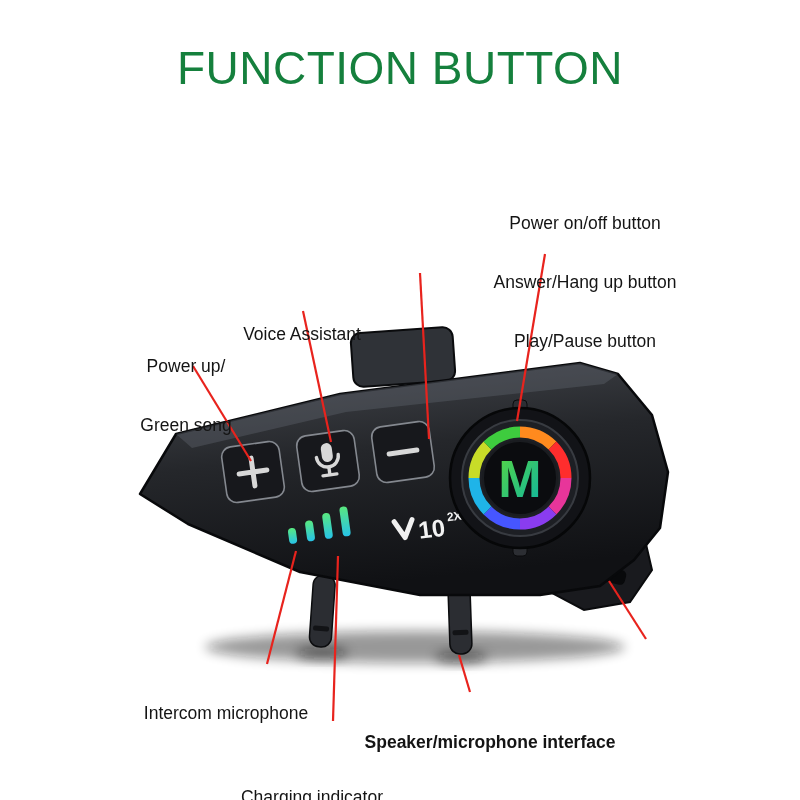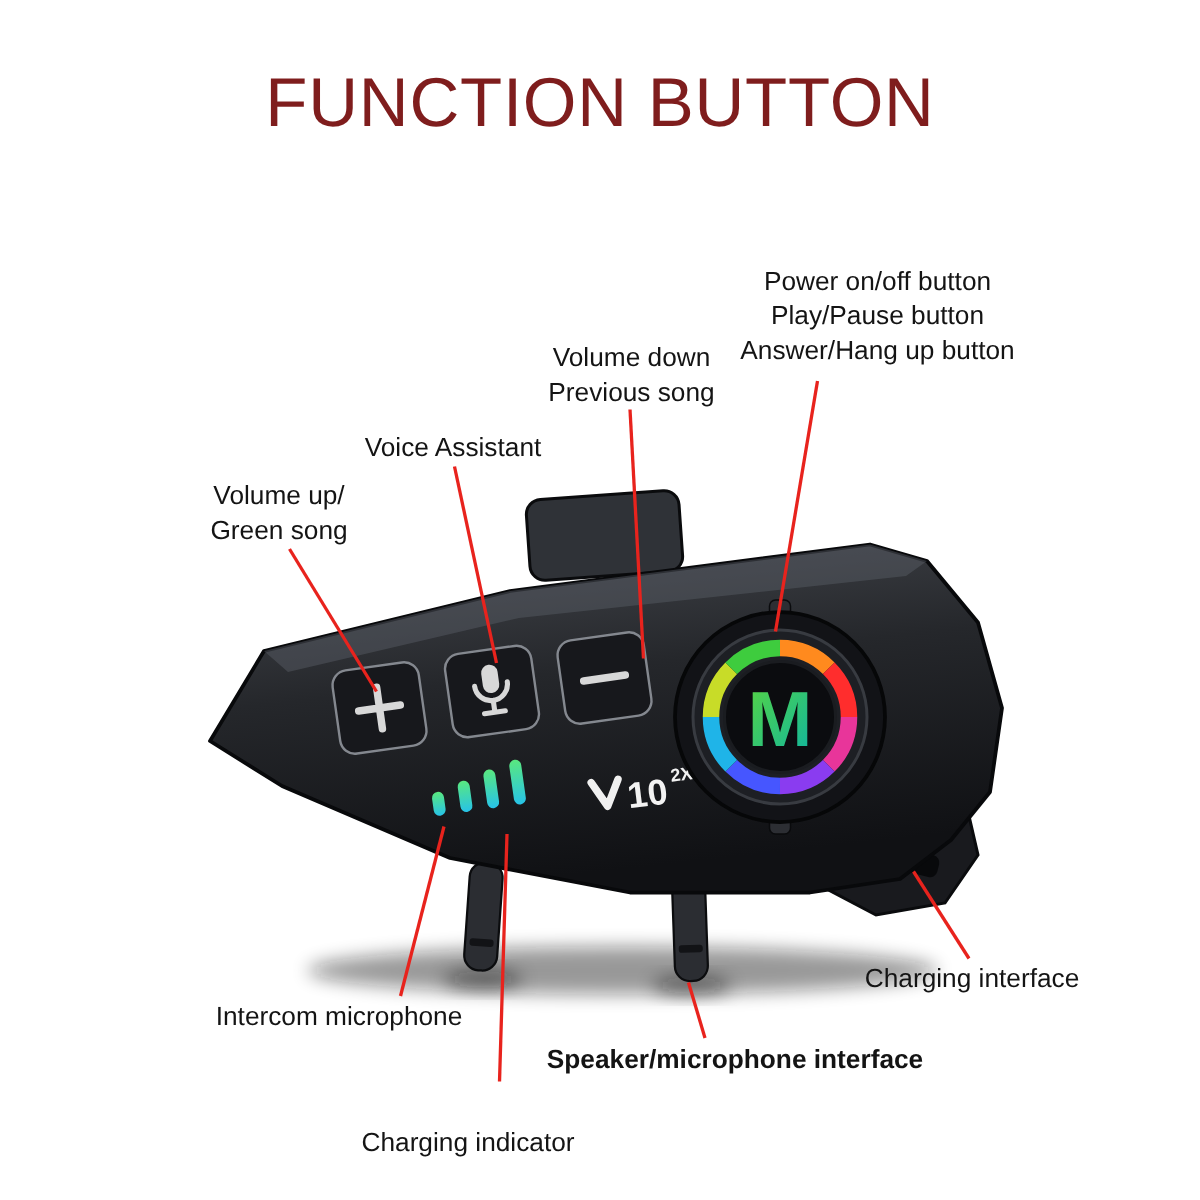--- a/index.html
+++ b/index.html
@@ -4,30 +4,30 @@
 <style>
   * { margin:0; padding:0; box-sizing:border-box; }
   html, body { background:#ffffff; }
   .stage {
     position:relative; width:800px; height:800px; background:#ffffff;
     overflow:hidden; font-family:"Liberation Sans", sans-serif;
   }
   .title {
     position:absolute; top:40px; left:0; width:800px;
     text-align:center; font-size:46px; line-height:1.22;
-    font-weight:400; color:#7f1d1d; letter-spacing:0.5px;
+    font-weight:400; color:#15803d; letter-spacing:0.5px;
   }
   .title span { display:block; }
   .device-svg { position:absolute; left:0; top:0; }
   .callout {
     position:absolute; transform:translateX(-50%);
     text-align:center; font-size:17.5px; line-height:1.32;
     color:#141414; white-space:nowrap;
   }
-  .callout span { display:block; }
+  .callout span { display:block;margin-top:36px; }
 </style>
 </head>
 <body>
 
 <div class="stage">
 
   <div class="title">
     <span>FUNCTION BUTTON</span>
   </div>
 
@@ -133,41 +133,34 @@
       <line x1="193" y1="366" x2="251" y2="461"></line>
       <line x1="646" y1="639" x2="609" y2="581"></line>
       <line x1="267" y1="664" x2="296" y2="551"></line>
       <line x1="470" y1="692" x2="459" y2="655"></line>
       <line x1="333" y1="721" x2="338" y2="556"></line>
     </g>
   </svg>
 
   <div class="callout" style="left:585px; top:176px;">
     <span>Power on/off button</span>
+    <span>Answer/Hang up button</span>
     <span>Play/Pause button</span>
-    <span>Answer/Hang up button</span>
   </div>
 
-  <div class="callout" style="left:421px; top:227px;">
-    <span>Volume down</span>
-    <span>Previous song</span>
-  </div>
 
   <div class="callout" style="left:302px; top:287px;">
     <span>Voice Assistant</span>
   </div>
 
   <div class="callout" style="left:186px; top:319px;">
-    <span>Volume up/</span>
+    <span>Power up/</span>
     <span>Green song</span>
   </div>
 
-  <div class="callout" style="left:648px; top:641px;">
-    <span>Charging interface</span>
-  </div>
 
   <div class="callout" style="left:226px; top:666px;">
     <span>Intercom microphone</span>
   </div>
 
   <div class="callout" style="left:490px; top:695px;font-weight:bold;">
     <span>Speaker/microphone interface</span>
   </div>
 
   <div class="callout" style="left:312px; top:750px;">

